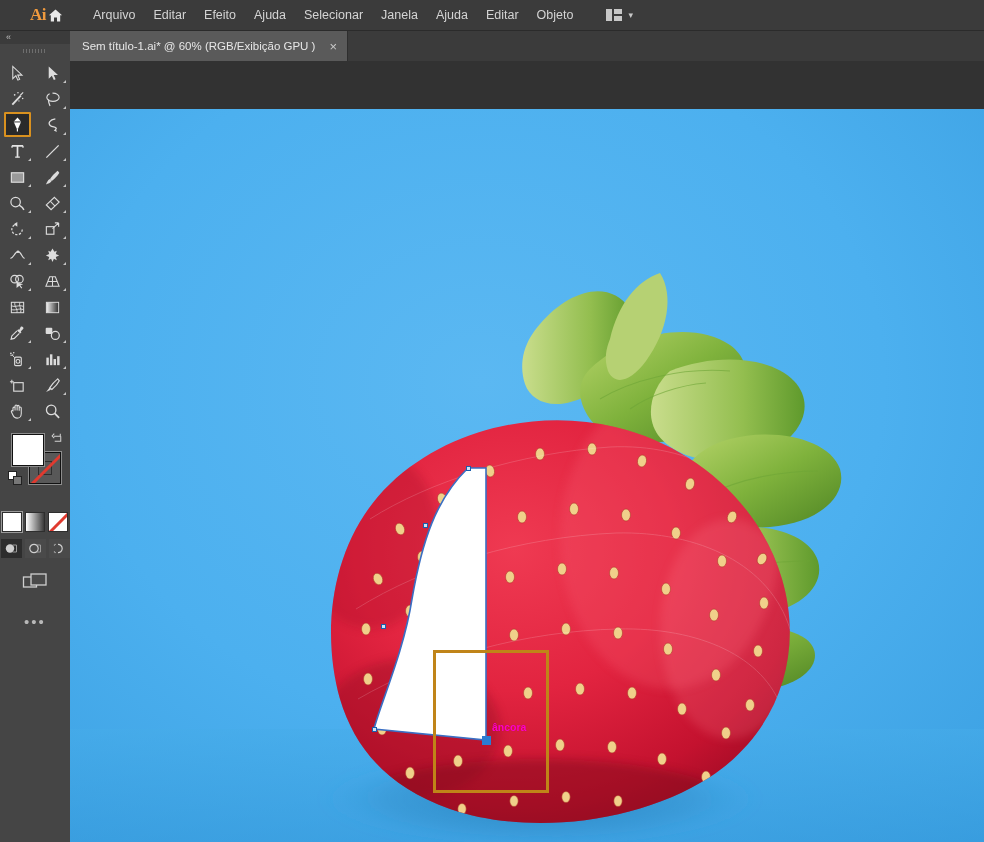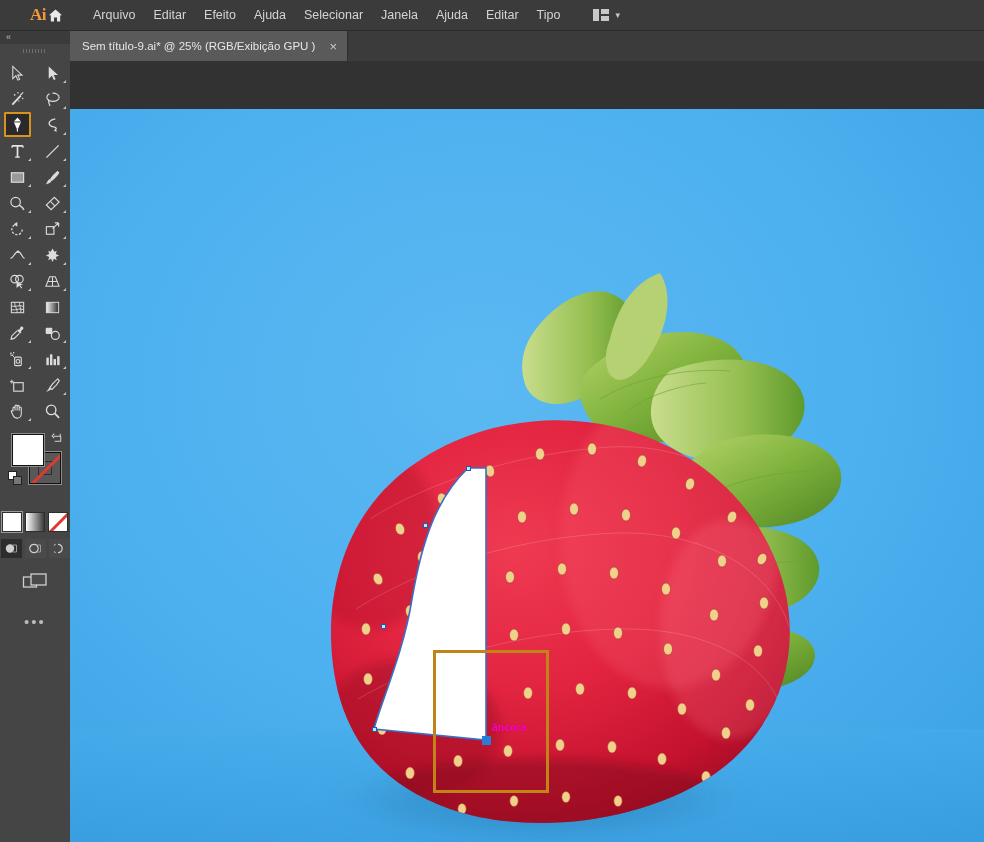--- a/index.html
+++ b/index.html
@@ -193,35 +193,35 @@
     </div>
     <div class="menu-items">
       <div class="menu-item">Arquivo</div>
       <div class="menu-item">Editar</div>
       <div class="menu-item">Efeito</div>
       <div class="menu-item">Ajuda</div>
       <div class="menu-item">Selecionar</div>
       <div class="menu-item">Janela</div>
       <div class="menu-item">Ajuda</div>
       <div class="menu-item">Editar</div>
-      <div class="menu-item">Tipo</div>
+      <div class="menu-item">Objeto</div>
     </div>
     <div class="ws-switcher">
       <span class="ws-grid">
         <i class="tall"></i>
           <i></i>
           <i></i>
       </span>
       <span class="chev">▾</span>
     </div>
   </div>
 
   <div class="tabbar">
     <div class="doc-tab">
-      <span class="title">Sem título-9.ai* @ 25% (RGB/Exibição GPU )</span>
+      <span class="title">Sem título-1.ai* @ 60% (RGB/Exibição GPU )</span>
       <span class="tab-close">×</span>
     </div>
   </div>
 
   <div class="toolpanel">
     <div class="tp-header">
       <span class="tp-collapse">«</span>
     </div>
     <div class="tp-grip">
         <span class="dots"></span>

